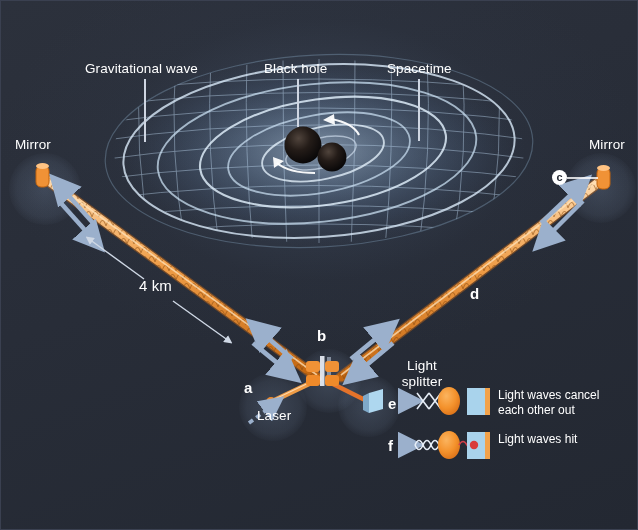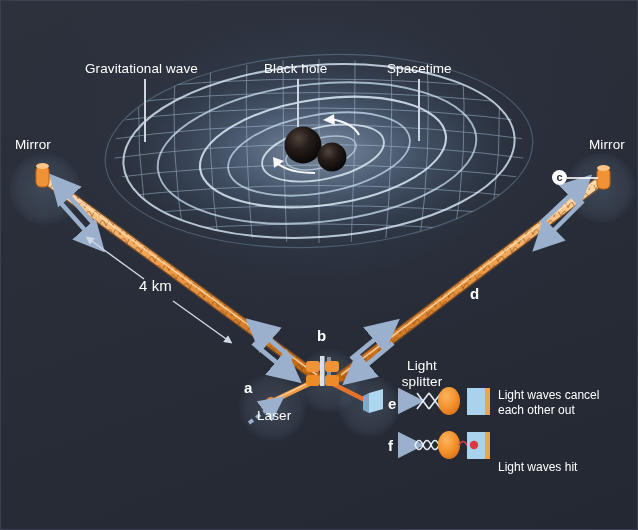--- a/index.html
+++ b/index.html
@@ -287,17 +287,17 @@
       <rect x="466" y="431" width="22" height="27" fill="#a9d3ec"></rect>
       <rect x="484" y="431" width="5" height="27" fill="#f2a24a"></rect>
       <circle cx="473" cy="444" r="4.2" fill="#d93b3b"></circle>
     </g>
   </svg>
 
   <div class="legtext" style="left:497px;top:387px;">
     <span>Light waves cancel</span><br>
     <span>each other out</span>
   </div>
-  <div class="legtext" style="left:497px;top:431px;margin-top:28px;">
+  <div class="legtext" style="left:497px;top:431px;">
     <span>Light waves hit</span><br>
   </div>
 
 </div>
 
 </body></html>

